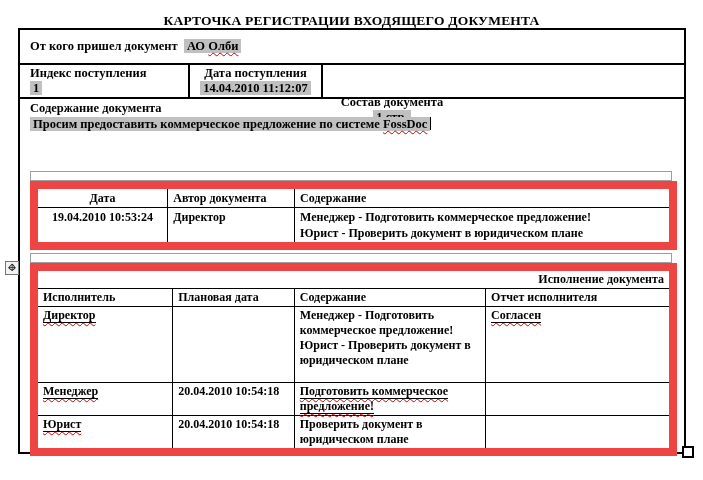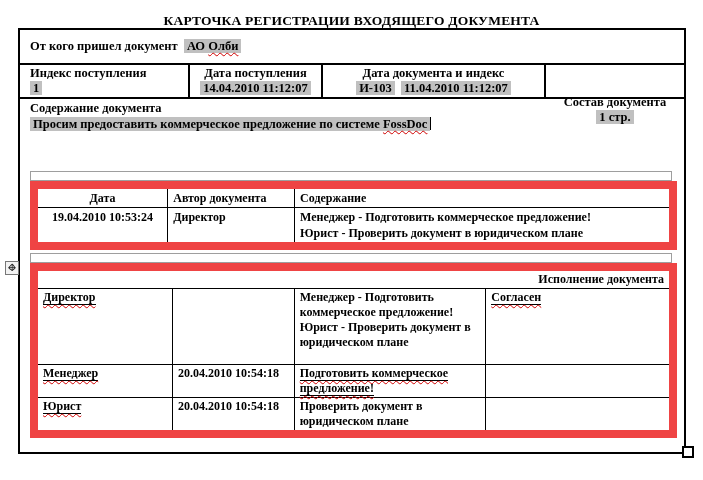--- a/index.html
+++ b/index.html
@@ -86,27 +86,20 @@
 
     <div class="row-b">
       <div class="cell c1">
         <div class="lab">Индекс поступления</div>
         <div class="val"><span class="hl">1</span></div>
       </div>
       <div class="cell c2">
         <div class="lab">Дата поступления</div>
         <div class="val"><span class="hl">14.04.2010 11:12:07</span></div>
       </div>
-      <div class="cell c3">
-        <div class="lab">Дата документа и индекс</div>
-        <div class="val">
-          <span class="hl">И-103</span>&nbsp;
-          <span class="hl">11.04.2010 11:12:07</span>
-        </div>
-      </div>
       <div class="cell c4">
         <div class="lab">Состав документа</div>
         <div class="val"><span class="hl">1 стр.</span></div>
       </div>
     </div>
 
     <div class="row-c">
       <div class="content-label">Содержание документа</div>
       <div class="content-value"><span class="hl"><span>Просим предоставить коммерческое предложение по системе </span><span class="wavy">FossDoc</span></span><span class="cursor"></span></div>
 
@@ -130,20 +123,26 @@
         </tbody>
           </table>
       </div>
 
       <div class="tbl-wrap exec-wrap">
         <div class="grid-row"></div>
         <table class="exec-table">
           <tbody>
               <tr class="title-row">
             <td colspan="4">Исполнение документа</td>
+          </tr>
+          <tr class="head-row">
+            <th class="col-exec">Исполнитель</th>
+            <th class="col-plan">Плановая дата</th>
+            <th class="col-cont">Содержание</th>
+            <th class="col-rep">Отчет исполнителя</th>
           </tr>
           <tr class="r1">
             <td class="col-exec"><span class="edit">Директор</span></td>
             <td class="col-plan"></td>
             <td class="col-cont">
               <div class="cont-par">Менеджер - Подготовить коммерческое предложение!</div>
               <div class="cont-par">Юрист - Проверить документ в юридическом плане</div>
             </td>
             <td class="col-rep"><span class="edit">Согласен</span></td>
           </tr>

